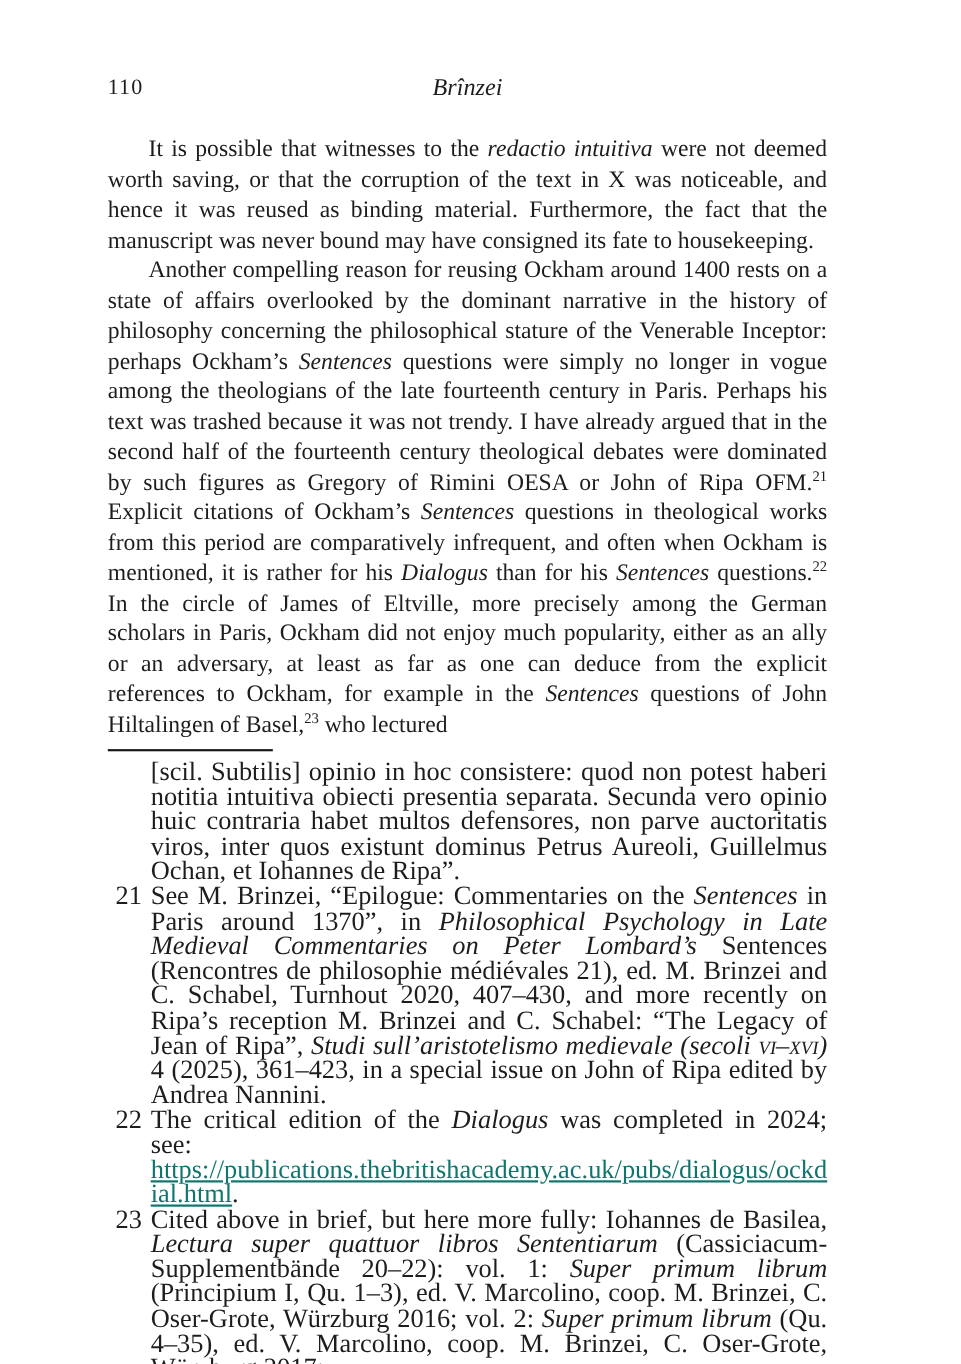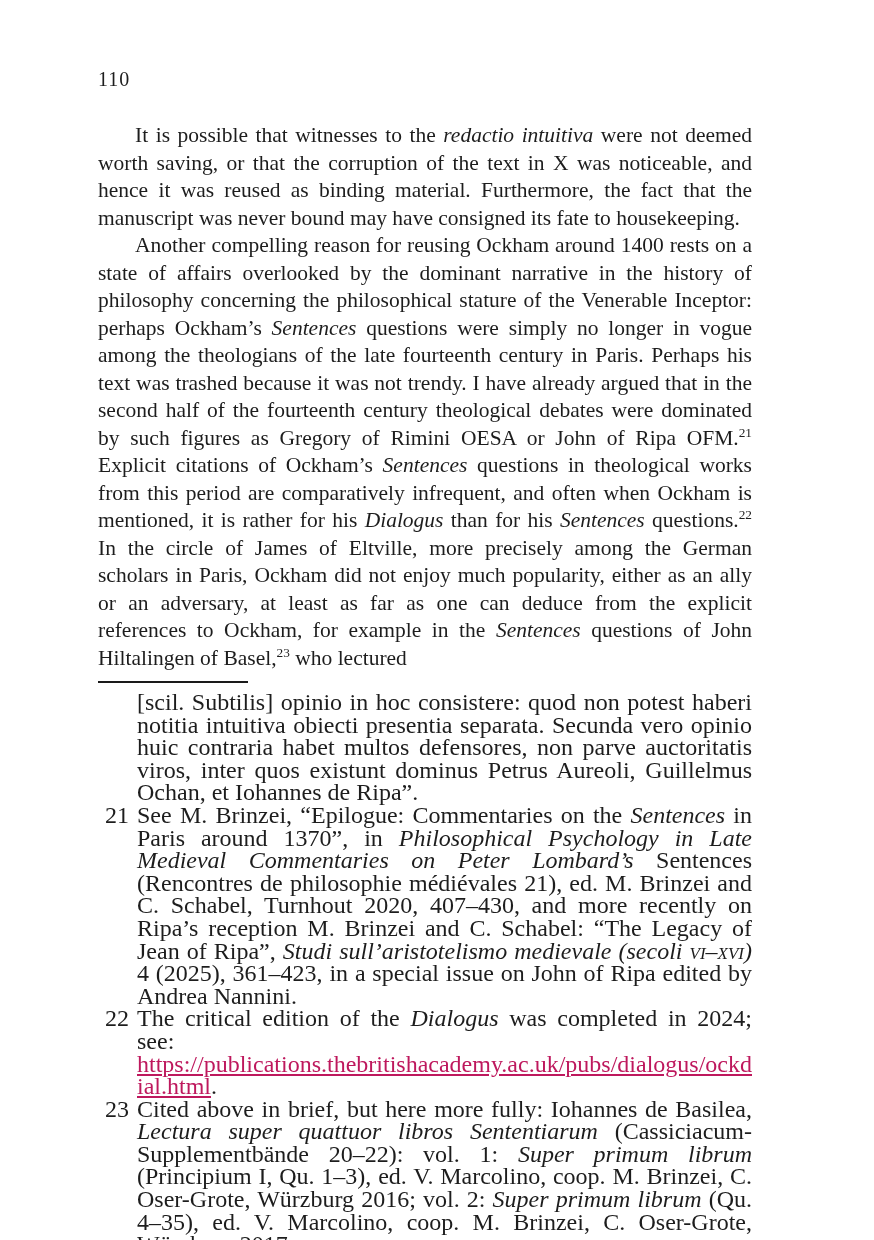--- a/index.html
+++ b/index.html
@@ -31,33 +31,34 @@
     border-top: 2px solid #1a1a1a;
     margin: 9px 0 8px 0;
   }
   .footnotes { font-size: 24px; line-height: 22.6px; }
   .fn-row { display: flex; }
   .fn-num { flex: none; width: 39px; box-sizing: border-box; padding-left: 7px; }
   .fn-body { flex: 1; text-align: justify; }
   .it { font-style: italic; }
   .sc { font-variant: small-caps; }
   .sup { vertical-align: super; font-size: 0.62em; line-height: 0; }
-  a.link { color: #be185d; text-decoration: underline; overflow-wrap: anywhere; cursor: pointer; }
+  a.link { color: #0f766e; text-decoration: underline; overflow-wrap: anywhere; cursor: pointer; }
   .footer {
     position: absolute; left: 98px; top: 1167px;
     font-style: italic; font-size: 19.5px;
   }
 </style>
 </head>
 <body>
 
 <div class="page">
 
   <div class="header">
     <div class="page-num">110</div>
+    <div class="running-head">Brînzei</div>
   </div>
 
   <div class="body-text">
     <p>It is possible that witnesses to the <span class="it">redactio intuitiva</span> were not deemed worth saving, or that the corruption of the text in X was noticeable, and hence it was reused as binding material. Furthermore, the fact that the manuscript was never bound may have consigned its fate to housekeeping.</p>
     <p>Another compelling reason for reusing Ockham around 1400 rests on a state of affairs overlooked by the dominant narrative in the history of philosophy concerning the philosophical stature of the Venerable Inceptor: perhaps Ockham’s <span class="it">Sentences</span> questions were simply no longer in vogue among the theologians of the late fourteenth century in Paris. Perhaps his text was trashed because it was not trendy. I have already argued that in the second half of the fourteenth century theological debates were dominated by such figures as Gregory of Rimini OESA or John of Ripa OFM.<span class="sup">21</span> Explicit citations of Ockham’s <span class="it">Sentences</span> questions in theological works from this period are comparatively infrequent, and often when Ockham is mentioned, it is rather for his <span class="it">Dialogus</span> than for his <span class="it">Sentences</span> questions.<span class="sup">22</span> In the circle of James of Eltville, more precisely among the German scholars in Paris, Ockham did not enjoy much popularity, either as an ally or an adversary, at least as far as one can deduce from the explicit references to Ockham, for example in the <span class="it">Sentences</span> questions of John Hiltalingen of Basel,<span class="sup">23</span> who lectured</p>
   </div>
 
   <div class="fn-sep"></div>
 
   <div class="footnotes">

